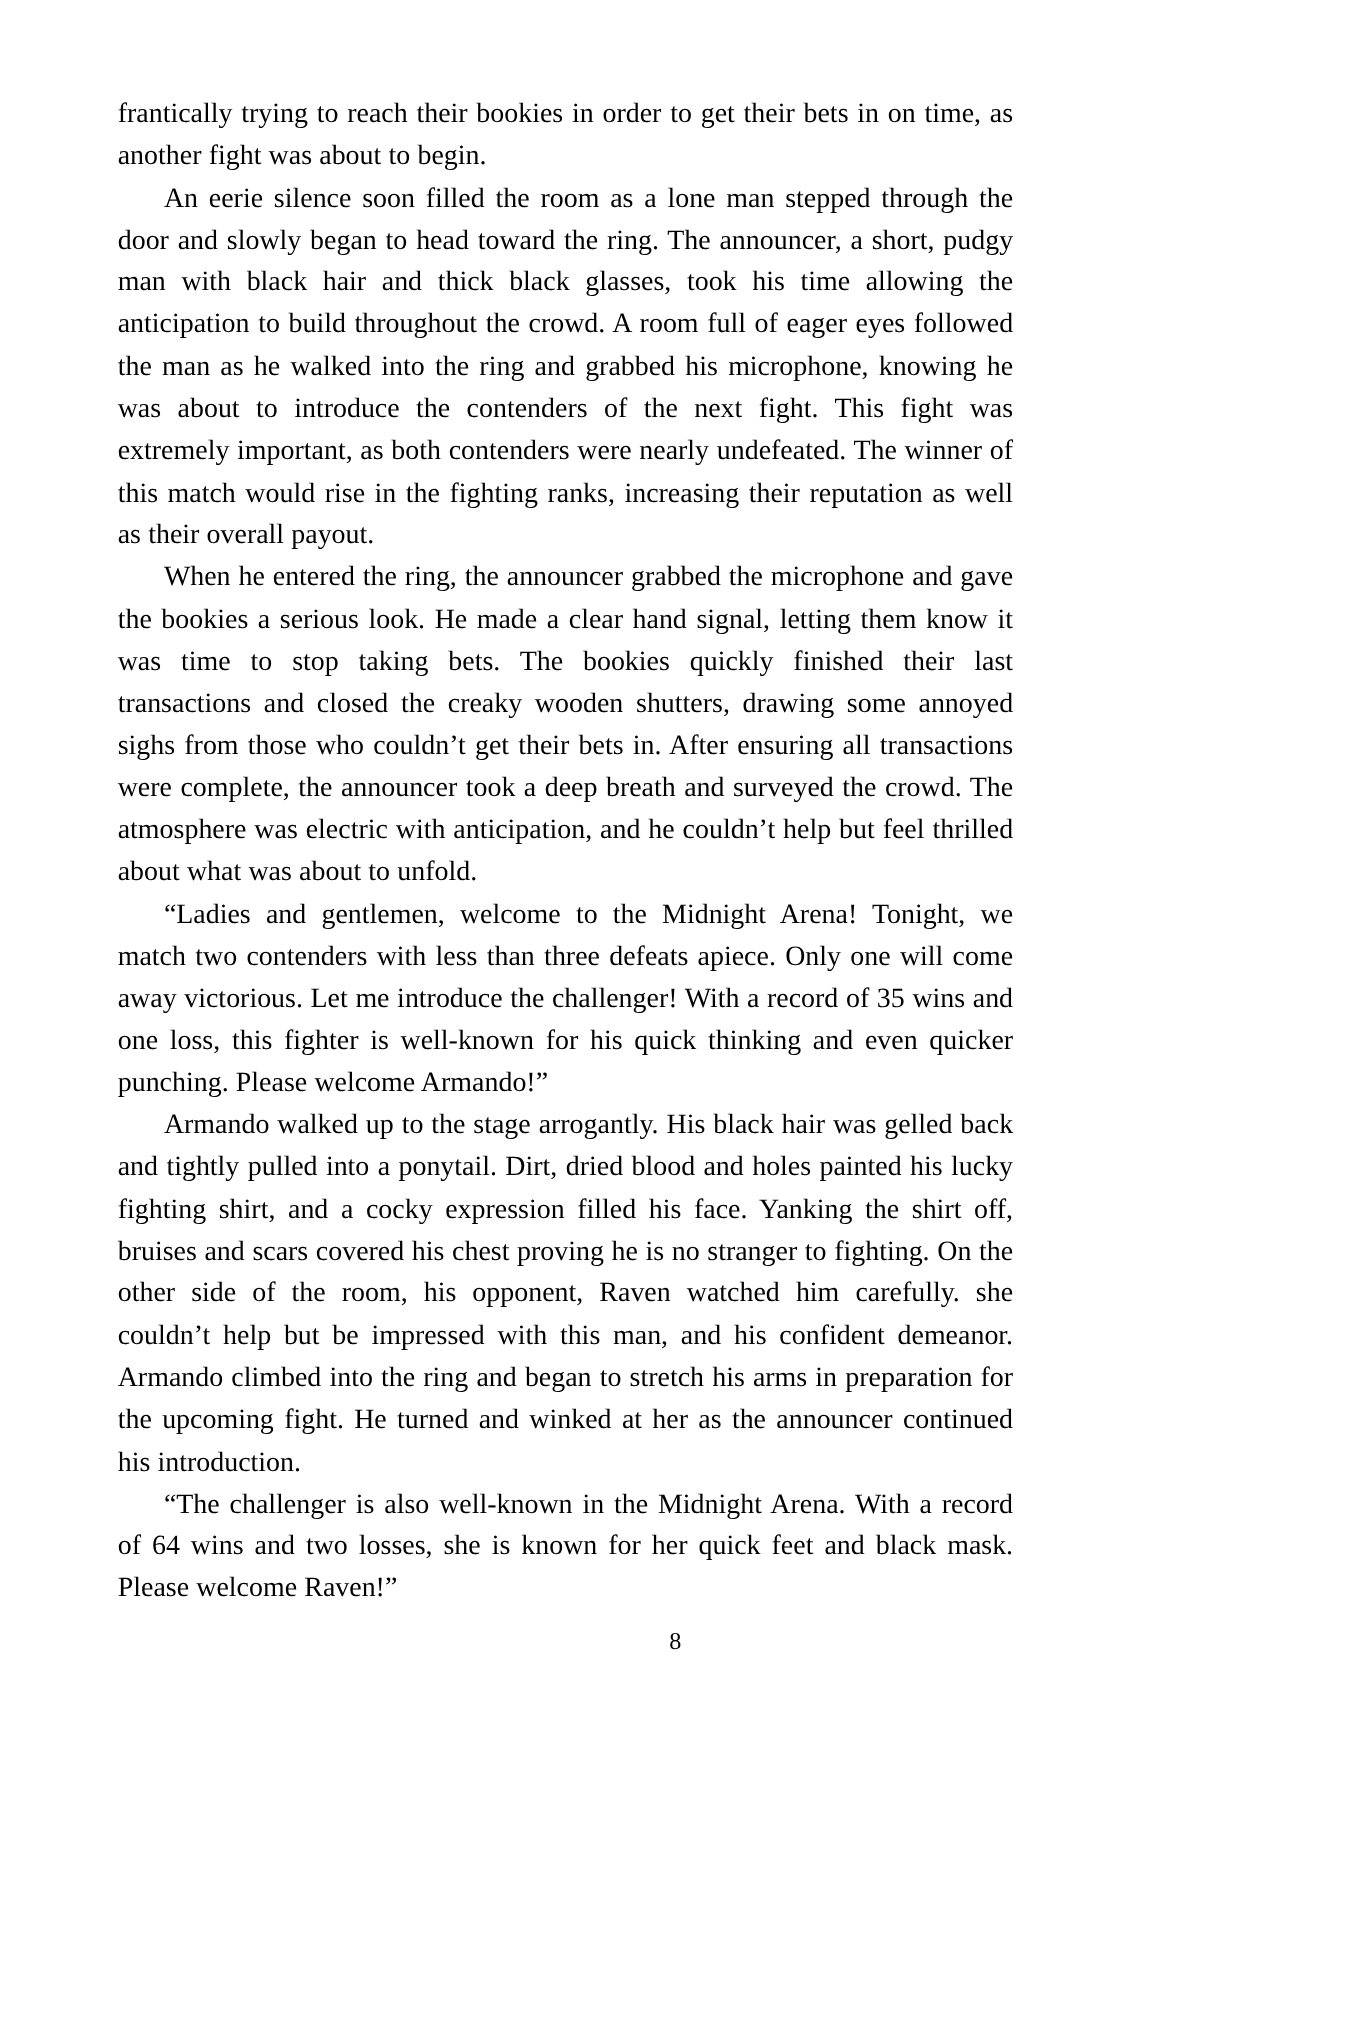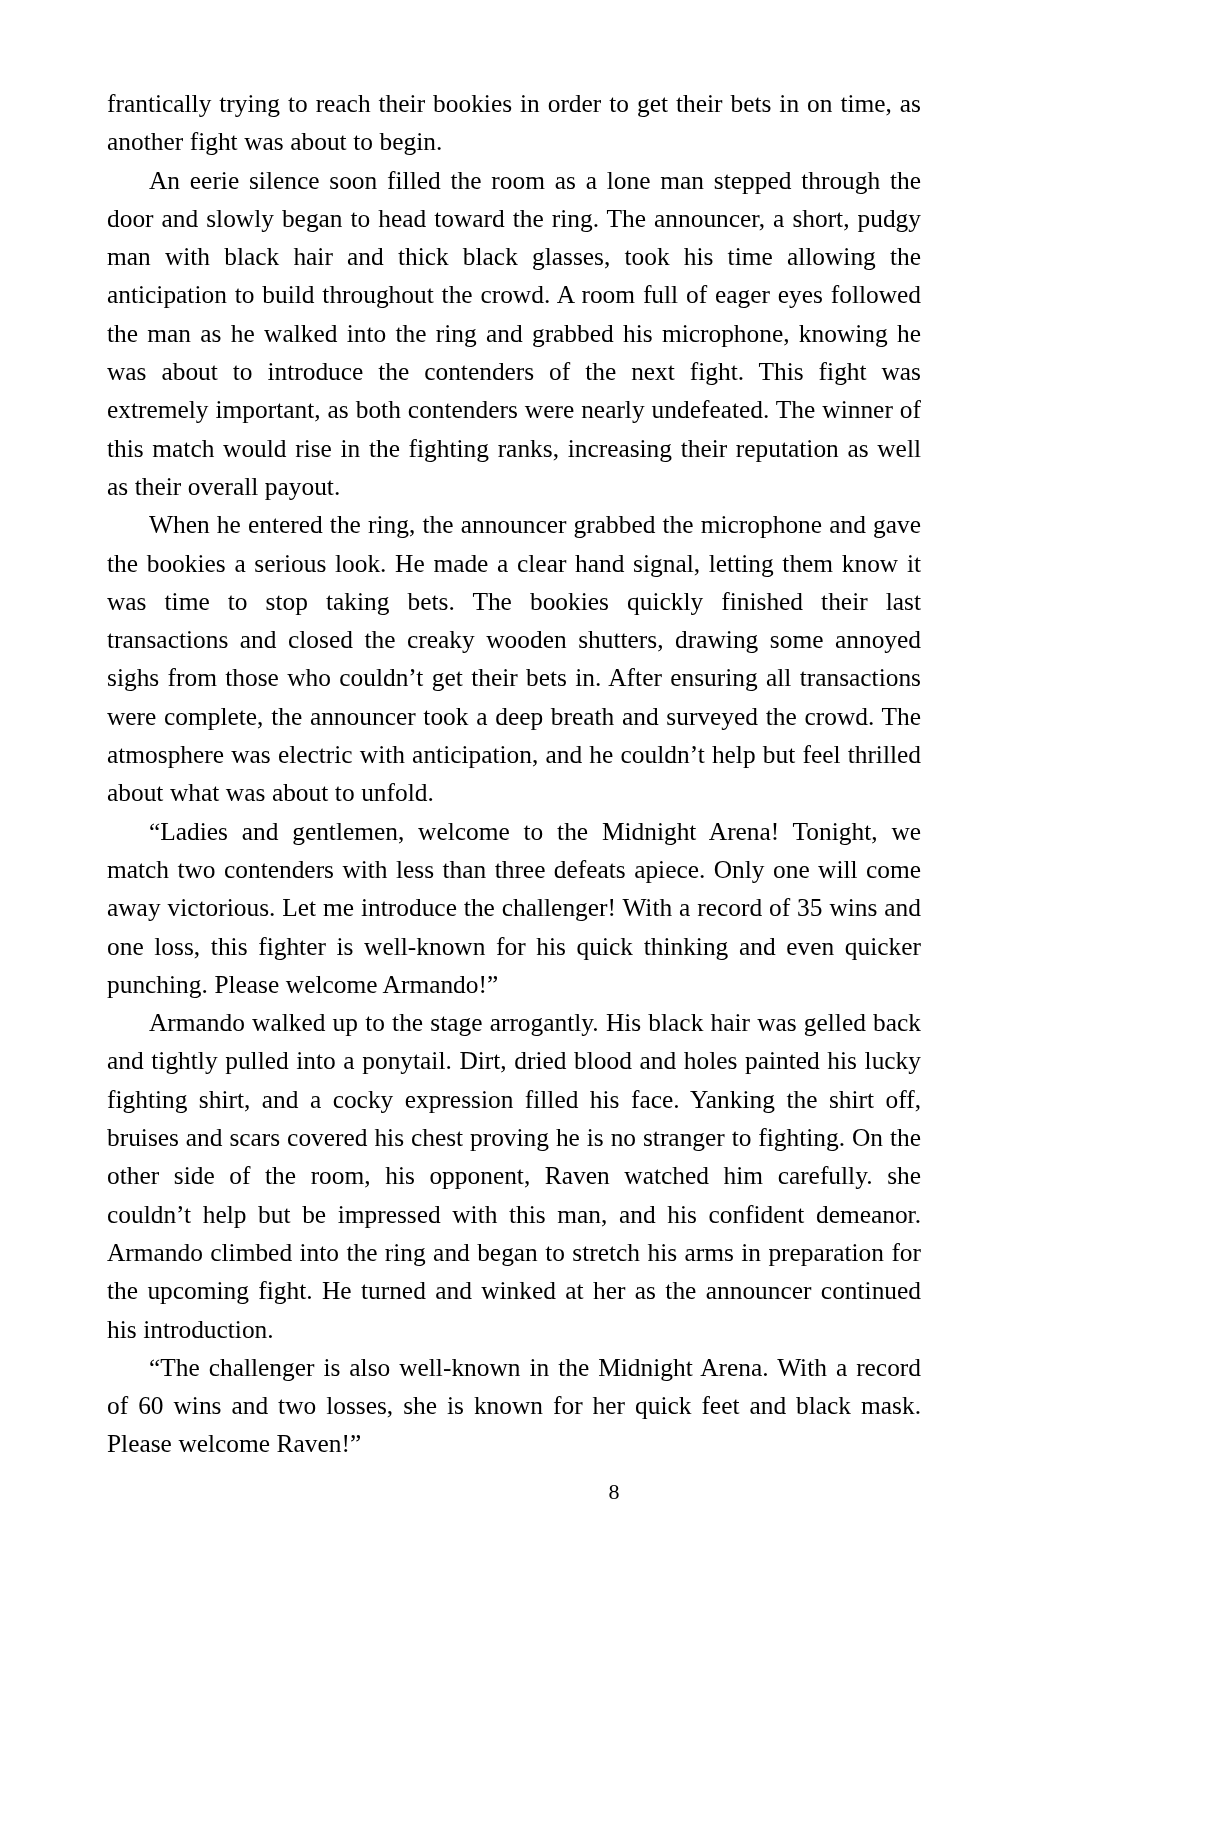--- a/index.html
+++ b/index.html
@@ -63,19 +63,19 @@
     <p class="para no-indent">frantically trying to reach their bookies in order to get their bets in on time, as another fight was about to begin.</p>
 
     <p class="para">An eerie silence soon filled the room as a lone man stepped through the door and slowly began to head toward the ring. The announcer, a short, pudgy man with black hair and thick black glasses, took his time allowing the anticipation to build throughout the crowd. A room full of eager eyes followed the man as he walked into the ring and grabbed his microphone, knowing he was about to introduce the contenders of the next fight. This fight was extremely important, as both contenders were nearly undefeated. The winner of this match would rise in the fighting ranks, increasing their reputation as well as their overall payout.</p>
 
     <p class="para">When he entered the ring, the announcer grabbed the microphone and gave the bookies a serious look. He made a clear hand signal, letting them know it was time to stop taking bets. The bookies quickly finished their last transactions and closed the creaky wooden shutters, drawing some annoyed sighs from those who couldn’t get their bets in. After ensuring all transactions were complete, the announcer took a deep breath and surveyed the crowd. The atmosphere was electric with anticipation, and he couldn’t help but feel thrilled about what was about to unfold.</p>
 
     <p class="para">“Ladies and gentlemen, welcome to the Midnight Arena! Tonight, we match two contenders with less than three defeats apiece. Only one will come away victorious. Let me introduce the challenger! With a record of 35 wins and one loss, this fighter is well-known for his quick thinking and even quicker punching. Please welcome Armando!”</p>
 
     <p class="para">Armando walked up to the stage arrogantly. His black hair was gelled back and tightly pulled into a ponytail. Dirt, dried blood and holes painted his lucky fighting shirt, and a cocky expression filled his face. Yanking the shirt off, bruises and scars covered his chest proving he is no stranger to fighting. On the other side of the room, his opponent, Raven watched him carefully. she couldn’t help but be impressed with this man, and his confident demeanor. Armando climbed into the ring and began to stretch his arms in preparation for the upcoming fight. He turned and winked at her as the announcer continued his introduction.</p>
 
-    <p class="para">“The challenger is also well-known in the Midnight Arena. With a record of 60 wins and two losses, she is known for her quick feet and black mask. Please welcome Raven!”</p>
+    <p class="para">“The challenger is also well-known in the Midnight Arena. With a record of 64 wins and two losses, she is known for her quick feet and black mask. Please welcome Raven!”</p>
 
   </div>
 
   <div class="page-number">8</div>
 
 </div>
 
 </body></html>

